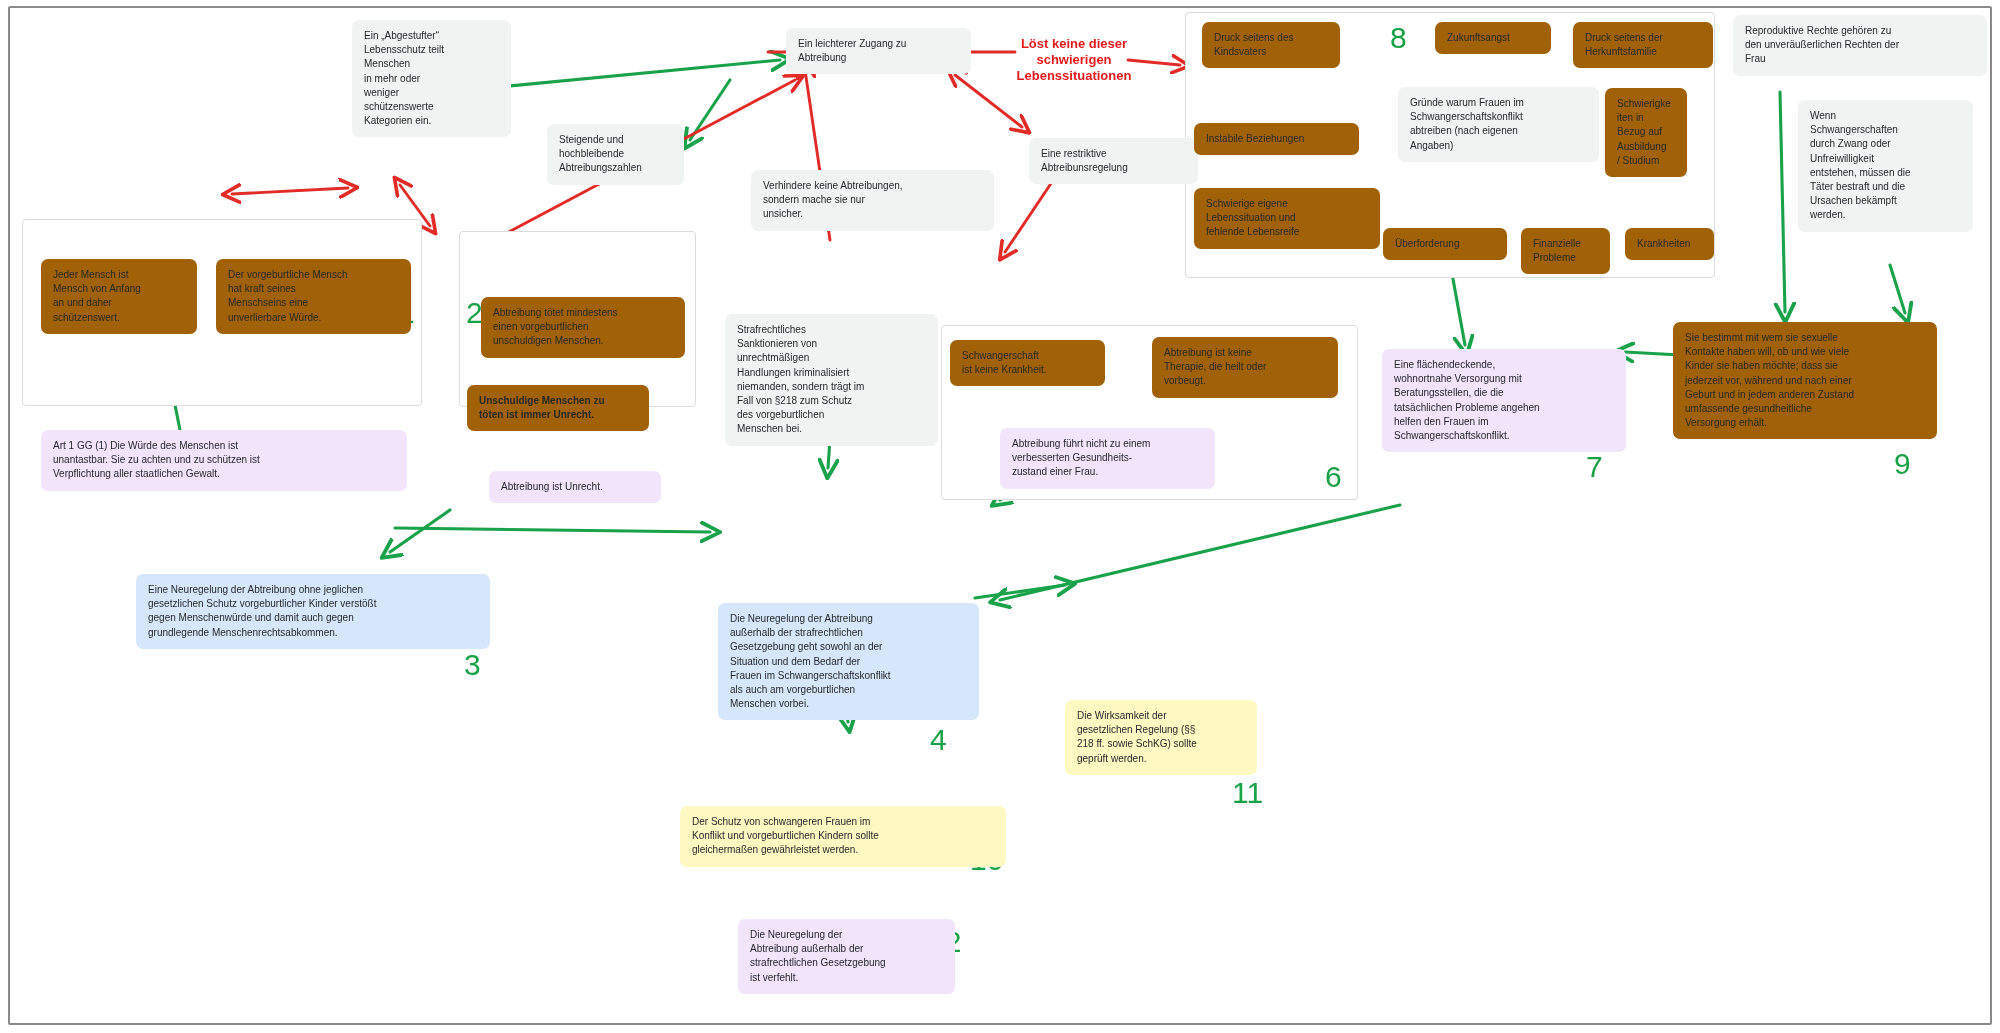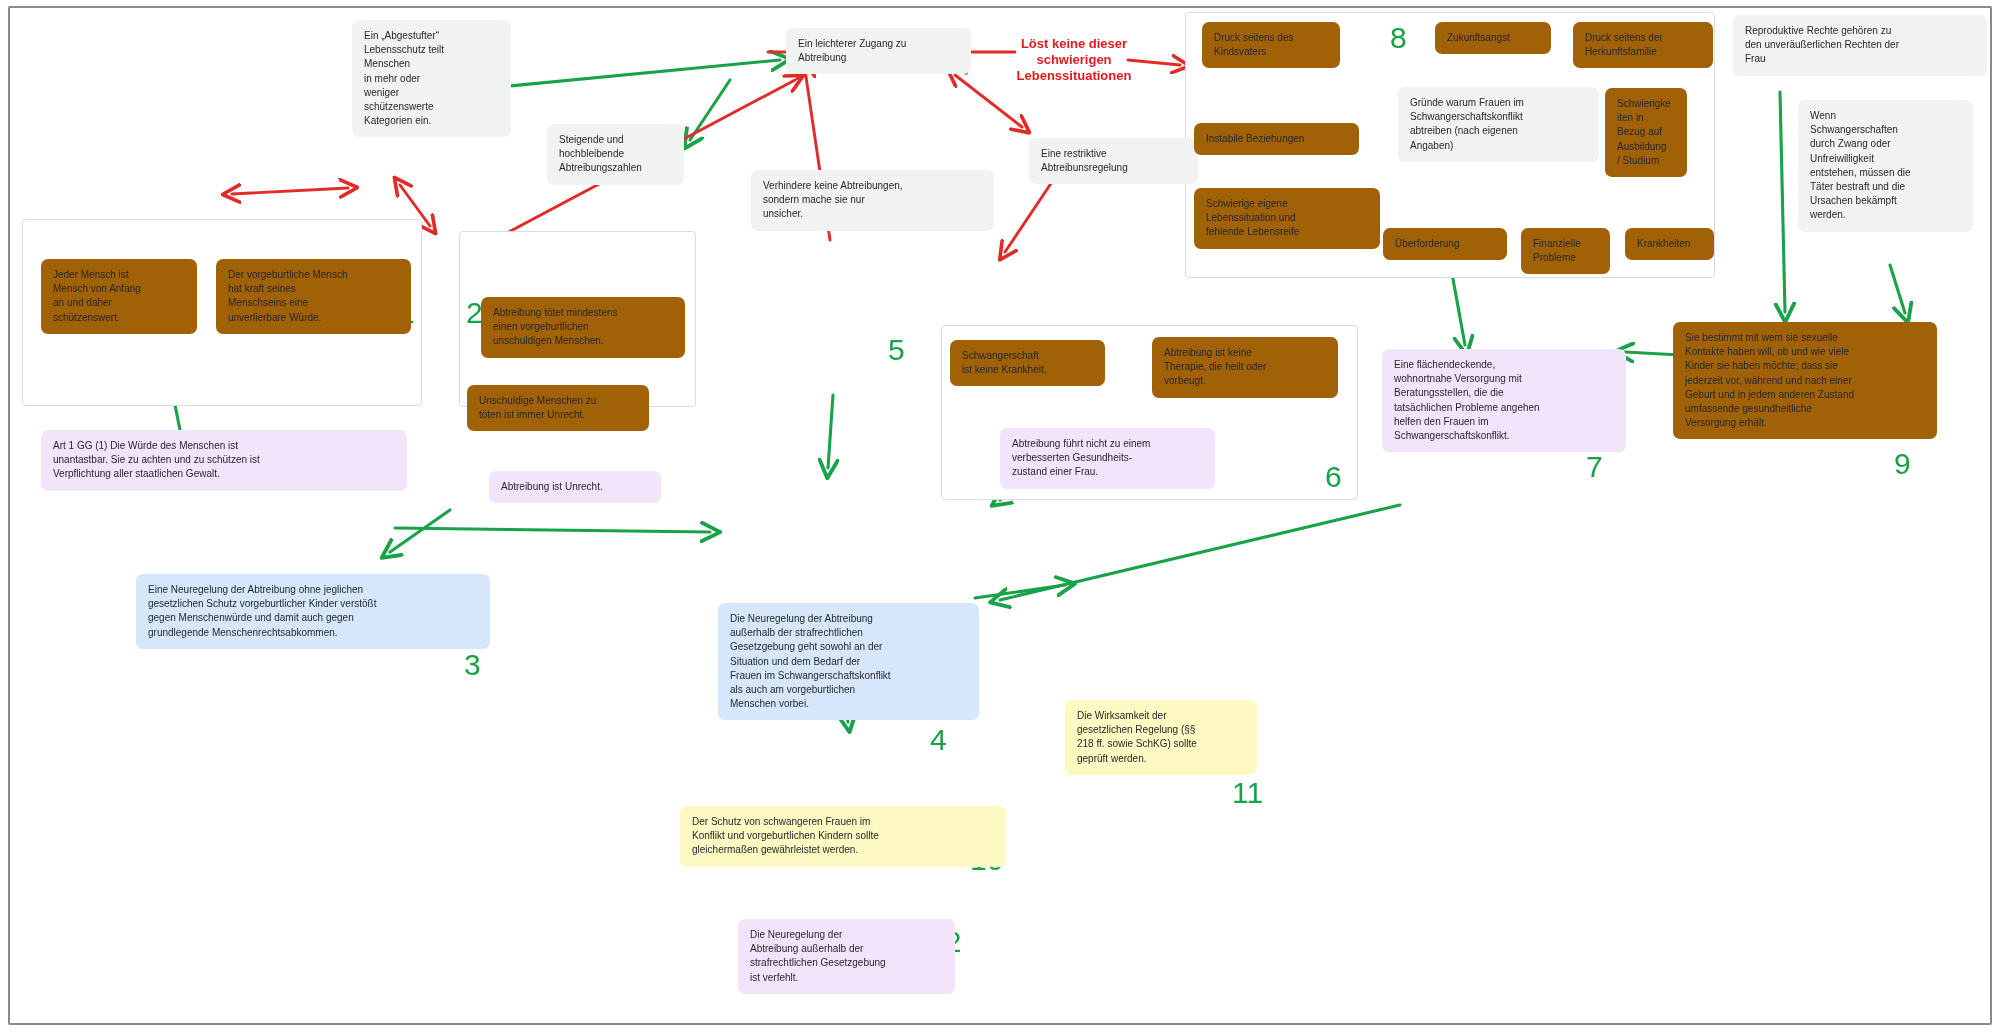--- a/index.html
+++ b/index.html
@@ -207,24 +207,32 @@
 hat kraft seines
 Menschseins eine
 unverlierbare Würde.</div>
   <div class="node n-purple" style="left:41px;top:430px;width:366px;">Art 1 GG (1) Die Würde des Menschen ist
 unantastbar. Sie zu achten und zu schützen ist
 Verpflichtung aller staatlichen Gewalt.</div>
 
   <div class="node n-yellow" style="left:481px;top:297px;width:204px;">Abtreibung tötet mindestens
 einen vorgeburtlichen
 unschuldigen Menschen.</div>
-  <div class="node n-yellow" style="left:467px;top:385px;width:182px;">Unschuldige Menschen zu
+  <div class="node n-yellow" style="left:467px;top:385px;width:182px;font-weight:bold;">Unschuldige Menschen zu
 töten ist immer Unrecht.</div>
   <div class="node n-purple" style="left:489px;top:471px;width:172px;">Abtreibung ist Unrecht.</div>
 
+  <div class="node n-grey" style="left:725px;top:314px;width:213px;">Strafrechtliches
+Sanktionieren von
+unrechtmäßigen
+Handlungen kriminalisiert
+niemanden, sondern trägt im
+Fall von §218 zum Schutz
+des vorgeburtlichen
+Menschen bei.</div>
 
   <div class="node n-yellow" style="left:950px;top:340px;width:155px;">Schwangerschaft
 ist keine Krankheit.</div>
   <div class="node n-yellow" style="left:1152px;top:337px;width:186px;">Abtreibung ist keine
 Therapie, die heilt oder
 vorbeugt.</div>
   <div class="node n-purple" style="left:1000px;top:428px;width:215px;">Abtreibung führt nicht zu einem
 verbesserten Gesundheits-
 zustand einer Frau.</div>
 

